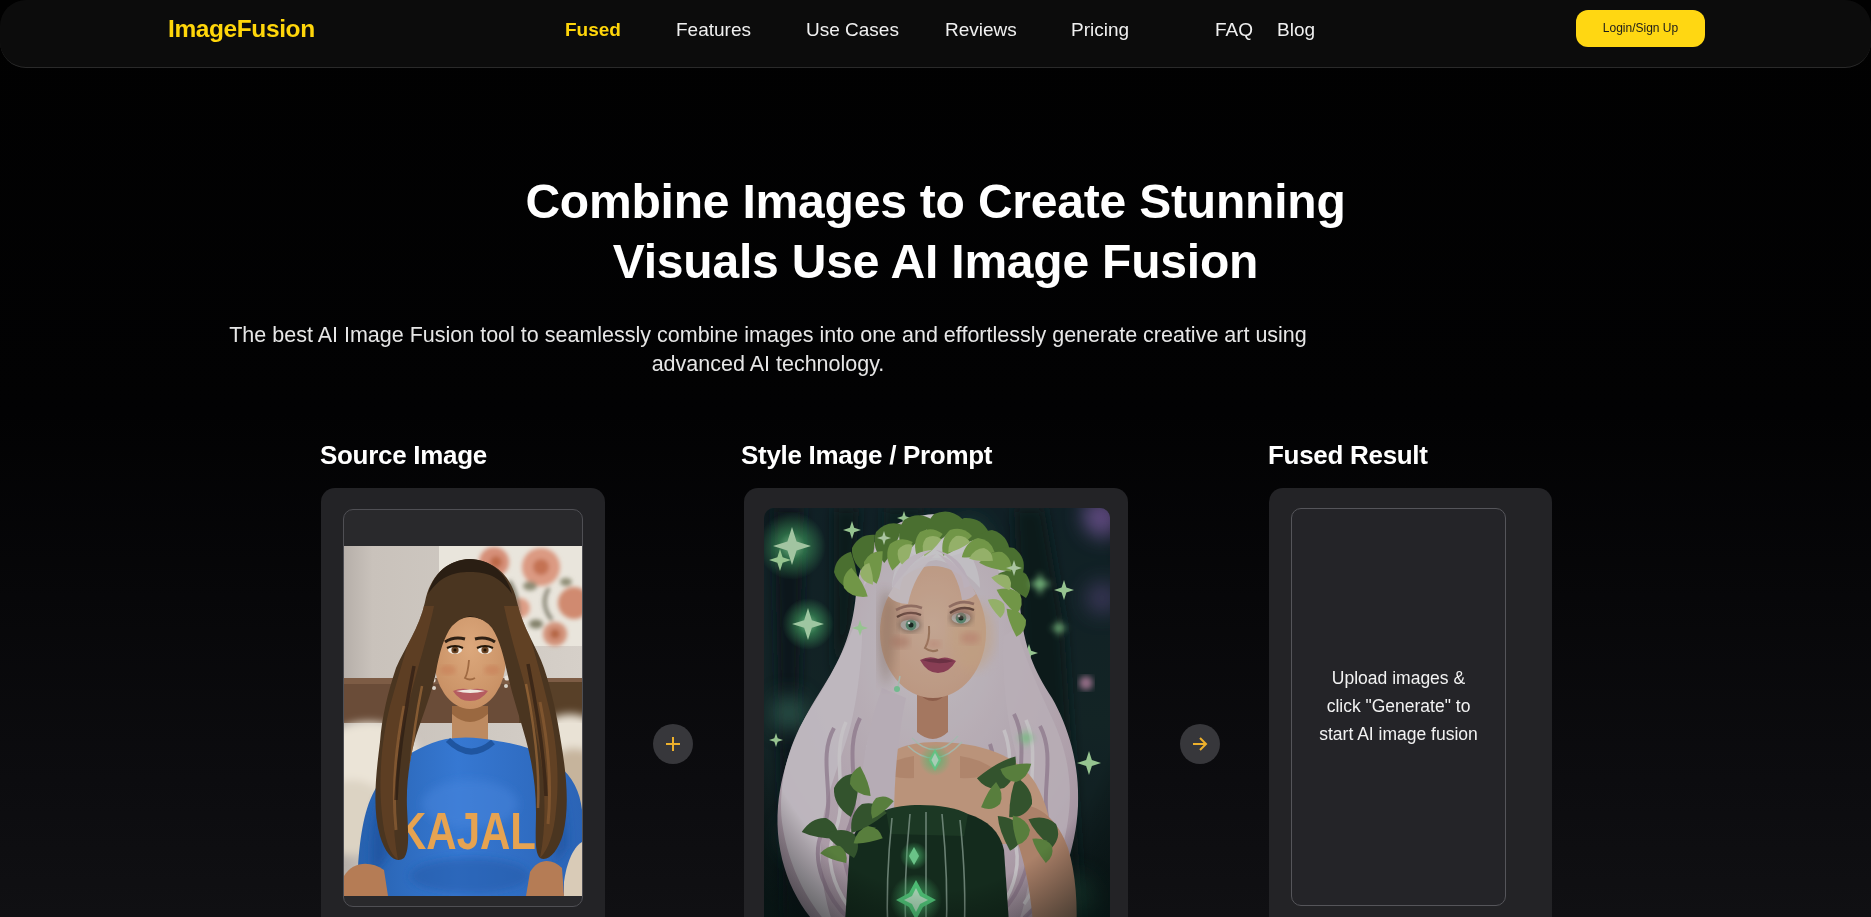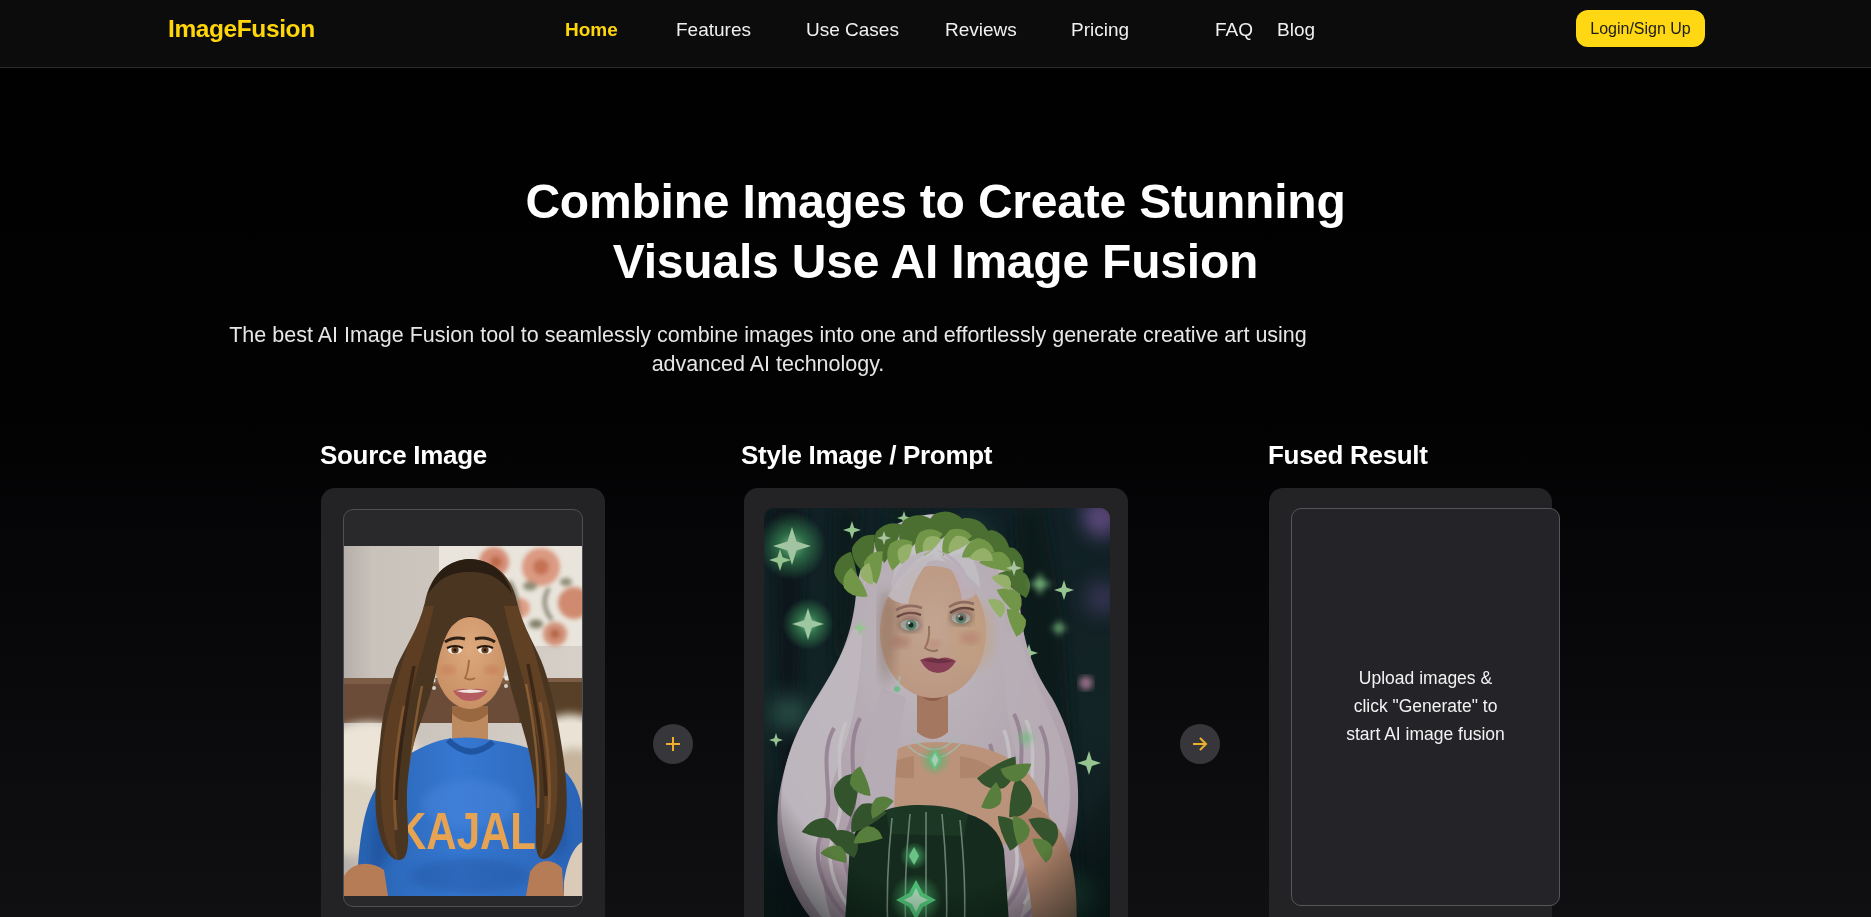--- a/index.html
+++ b/index.html
@@ -1,47 +1,47 @@
 <!DOCTYPE html>
 <html><head>
 <meta charset="utf-8">
 <style>
 * { margin:0; padding:0; box-sizing:border-box; }
 html,body { width:1871px; height:917px; overflow:hidden; }
 body { background:linear-gradient(180deg,#010101 0%,#020203 45%,#0c0c0f 85%,#101013 100%); font-family:"Liberation Sans", sans-serif; position:relative; }
 
-.nav { position:absolute; top:0; left:0; width:1871px; height:68px; background:#0c0c0c; border-bottom:1px solid #2a2a2a; }
+.nav { position:absolute; top:0; left:0; width:1871px; height:68px; background:#0c0c0c; border-bottom:1px solid #2a2a2a;border-radius:26px; }
 .logo { position:absolute; left:168px; top:15px; font-size:24.5px; font-weight:bold; color:#ffd60a; letter-spacing:-0.4px; }
 .nlink { position:absolute; top:19px; font-size:19px; color:#f0f0f0; }
 .nlink.act { color:#ffd60a; font-weight:bold; }
-.loginbtn { position:absolute; left:1576px; top:10px; width:129px; height:37px; background:#ffd712; border-radius:12px; color:#1c1c1c; font-size:16px; text-align:center; line-height:37px; }
+.loginbtn { position:absolute; left:1576px; top:10px; width:129px; height:37px; background:#ffd712; border-radius:12px; color:#1c1c1c; font-size:12px; text-align:center; line-height:37px; }
 
 .h1 { position:absolute; top:172px; left:0; width:1871px; text-align:center; color:#fff; font-weight:bold; font-size:48px; line-height:60px; letter-spacing:-0.2px; }
 .sub { position:absolute; top:321px; left:0; width:1536px; text-align:center; color:#e6e6e6; font-size:21.5px; line-height:29px; }
 
 .colhead { position:absolute; top:440px; font-size:26px; font-weight:bold; color:#fff; letter-spacing:-0.3px; }
 .card { position:absolute; top:488px; background:#232326; border-radius:14px; }
 .card1 { left:321px; width:284px; height:462px; }
 .card2 { left:744px; width:384px; height:462px; }
 .card3 { left:1269px; width:283px; height:462px; }
 .inner1 { position:absolute; left:22px; top:21px; width:240px; height:398px; border:1px solid #4f4f54; border-radius:10px; background:#29292c; overflow:hidden; }
 .photo1 { position:absolute; left:0px; top:36px; width:238px; height:446px; }
 .inner2 { position:absolute; left:20px; top:20px; width:346px; height:430px; border-radius:10px; overflow:hidden; }
-.inner3 { position:absolute; left:22px; top:20px; width:269px; height:398px; border:1px solid #55555a; border-radius:10px; background:#242428; }
+.inner3 { position:absolute; left:22px; top:20px; width:215px; height:398px; border:1px solid #55555a; border-radius:10px; background:#242428; }
 .hint { position:absolute; left:0; top:155px; width:100%; text-align:center; color:#f2f2f2; font-size:17.5px; line-height:28px; }
 .circ { position:absolute; top:724px; width:40px; height:40px; border-radius:50%; background:#37373b; }
 .circ svg { position:absolute; left:12px; top:12px; }
 .c1 { left:653px; }
 .c2 { left:1180px; }
 </style>
 </head>
 <body>
 <div class="nav">
   <div class="logo">ImageFusion</div>
-  <span class="nlink act" style="left:565px;">Home</span>
+  <span class="nlink act" style="left:565px;">Fused</span>
   <span class="nlink" style="left:676px;">Features</span>
   <span class="nlink" style="left:806px;">Use Cases</span>
   <span class="nlink" style="left:945px;">Reviews</span>
   <span class="nlink" style="left:1071px;">Pricing</span>
   <span class="nlink" style="left:1187px;margin-left:28px;">FAQ</span>
   <span class="nlink" style="left:1277px;">Blog</span>
   <div class="loginbtn">Login/Sign Up</div>
 </div>
 
 <div class="h1">Combine Images to Create Stunning<br>Visuals Use AI Image Fusion</div>

